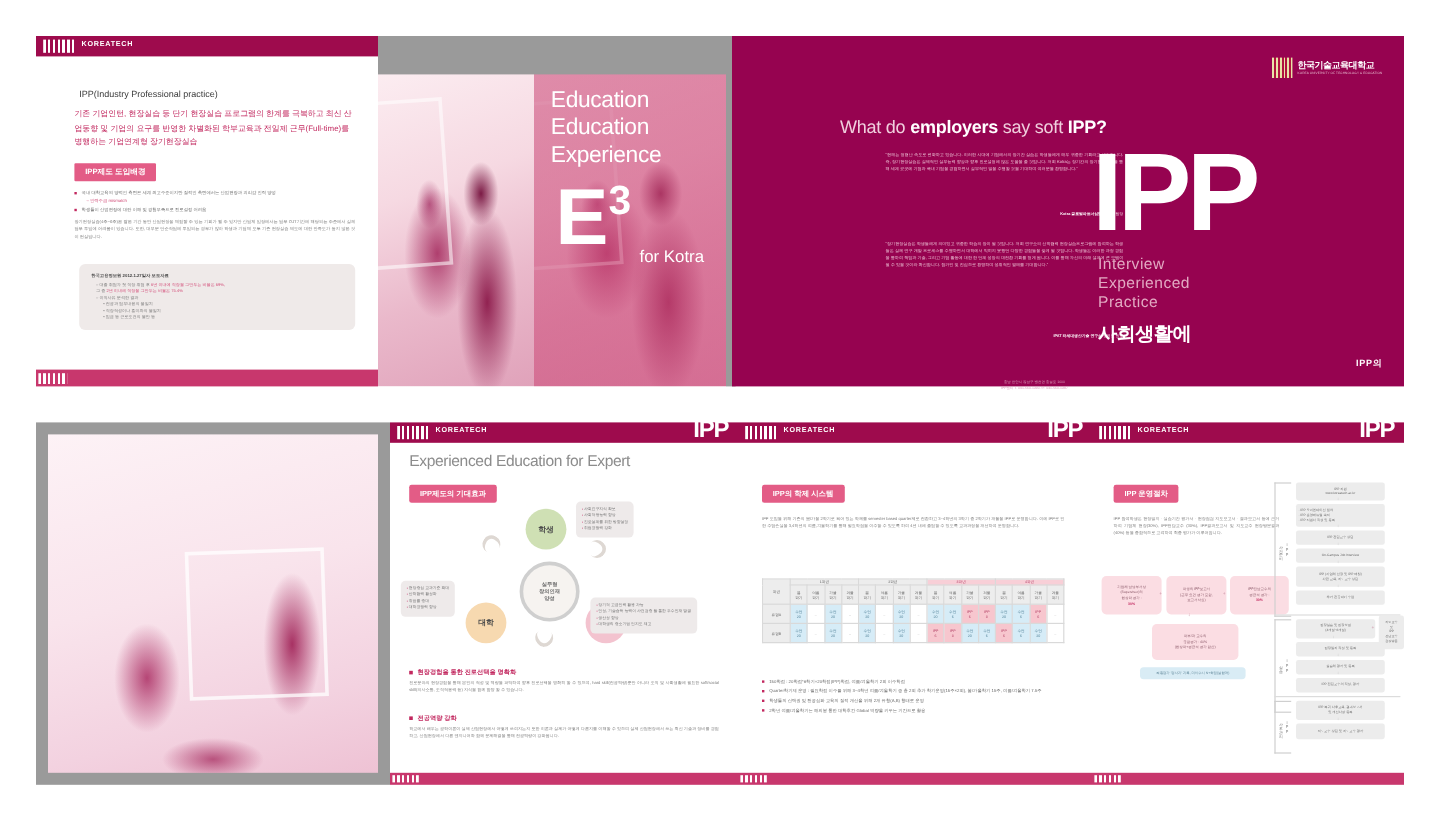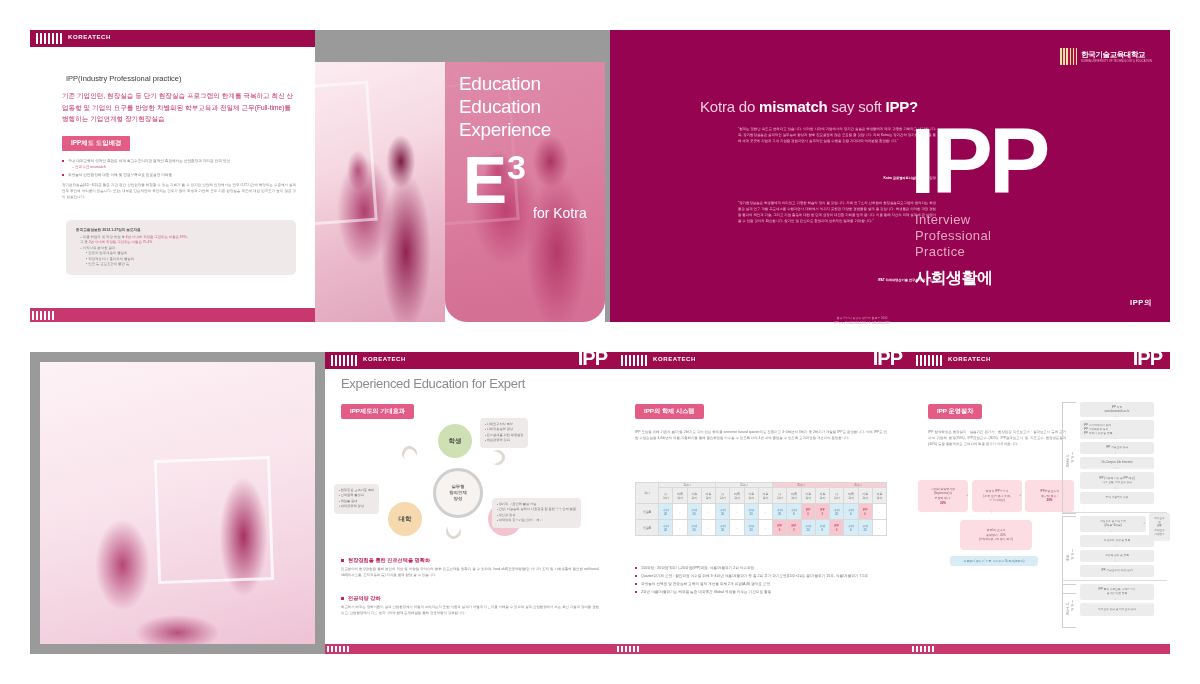--- a/index.html
+++ b/index.html
@@ -12,21 +12,21 @@
   .brandbar .stripes{position:absolute;left:6px;top:3px;width:26px;height:11px;
      background:repeating-linear-gradient(to right,#ffffff 0 2px,#9e0b4d 2px 4px);}
   .brandbar .kt{position:absolute;left:38px;top:4px;font-size:6px;letter-spacing:.6px;color:#fff;font-weight:bold;}
   .brandbar .ipp{position:absolute;right:8px;top:-4px;font-size:20px;font-weight:bold;color:#fff;letter-spacing:-1px;line-height:20px;}
 
   
   #top-spread{left:30px;top:30px;width:1140px;height:292px;}
 
   #page-inside-left{left:0;top:0;width:285px;height:292px;background:#fff;}
   #page-photo-left{left:285px;top:0;width:130px;height:292px;overflow:hidden;}
-  #page-cover-e3{left:415px;top:0;width:160px;height:292px;overflow:hidden;border-radius:22px;}
+  #page-cover-e3{left:415px;top:0;width:160px;height:292px;overflow:hidden;}
   #gray-gutter{left:285px;top:0;width:290px;height:32px;background:#9a9a9a;}
   #page-cover-right{left:580px;top:0;width:560px;height:292px;background:#960350;}
   #gray-strip-right{left:575px;top:0;width:8px;height:292px;background:#9a9a9a;}
 
   .photo-people{position:absolute;inset:0;
     background:
       radial-gradient(ellipse 34% 30% at 38% 62%, rgba(150,10,70,.72) 0%, rgba(150,10,70,0) 62%),
       radial-gradient(ellipse 30% 42% at 70% 76%, rgba(130,8,60,.85) 0%, rgba(150,10,70,0) 64%),
       radial-gradient(ellipse 16% 13% at 66% 45%, rgba(110,6,52,.9) 0%, rgba(150,10,70,0) 70%),
       radial-gradient(ellipse 12% 10% at 33% 48%, rgba(150,20,80,.6) 0%, rgba(150,10,70,0) 70%),
@@ -234,39 +234,39 @@
     <div class="panel" id="page-cover-right">
       <div id="logo-kut">
         <div class="logo-mark"></div>
         <div class="logo-txt">
           <div class="k">한국기술교육대학교</div>
           <div class="e">KOREA UNIVERSITY OF TECHNOLOGY &amp; EDUCATION</div>
         </div>
       </div>
 
       <div id="cover-q">
-        <span>Kotra do </span><b>mismatch</b><span> say soft </span><b>IPP?</b>
+        <span>What do </span><b>employers</b><span> say soft </span><b>IPP?</b>
       </div>
 
       <div class="quote" style="left:128px;top:96px">"현재는 정형난 속도로 변화하고 있습니다. 이러한 시대에 기업에서의 장기간 실습은 학생들에게 매우 귀중한 기회라고 생각합니다. 즉, 장기현장실습은 실제적인 실무능력 향상과 향후 진로설정에 많은 도움을 줄 것입니다. 저희 Kotra는 장기간의 장기현장실습을 통해 세계 곳곳에 기업과 국내 기업을 경험하면서 실무적인 일을 수행할 것을 기대하며 여러분을 환영합니다."</div>
       <div class="qattr" style="left:128px;top:146px">
         <b>Kotra 글로벌파트너십팀</b>
         <span>전략훈 팀장</span>
       </div>
 
       <div class="quote" style="left:128px;top:170px">"장기현장실습은 학생들에게 의미있고 귀중한 학습의 장이 될 것입니다. 저희 연구소의 산학협력 현장실습프로그램에 참여하는 학생들은 실제 연구 개발 프로세스를 수행하면서 대학에서 익히지 못했던 다양한 경험들을 쌓게 될 것입니다. 학생들은 이러한 과정 경험을 통하여 책임과 기술, 그리고 기업 활동에 대한 한 단계 성장의 대전환 기회를 얻게 됩니다. 이를 통해 자신의 미래 설계에 큰 보탬이 될 수 있을 것이라 확신합니다. 참가인 및 진심으로 환영하며 성취적인 열매를 기대합니다."</div>
       <div class="qattr" style="left:128px;top:248px">
         <b>IPAT 차세대생산기술 연구소</b>
         <span>생명연 원장</span>
       </div>
 
       <div id="ipp-big">IPP</div>
       <div id="ipp-sub">
         <div>Interview</div>
-        <div>Professional</div>
+        <div>Experienced</div>
         <div>Practice</div>
       </div>
       <div id="ipp-kr">사회생활에</div>
       <div id="addr" style="white-space:pre-line">충남 천안시 동남구 병천면 충절로 1600
 IPP센터 T. 041-560-1390 / F. 041-560-1397</div>
       <div id="ipp-center">IPP의</div>
     </div>
   </div>
 
   <div class="panel" id="bottom-spread">

